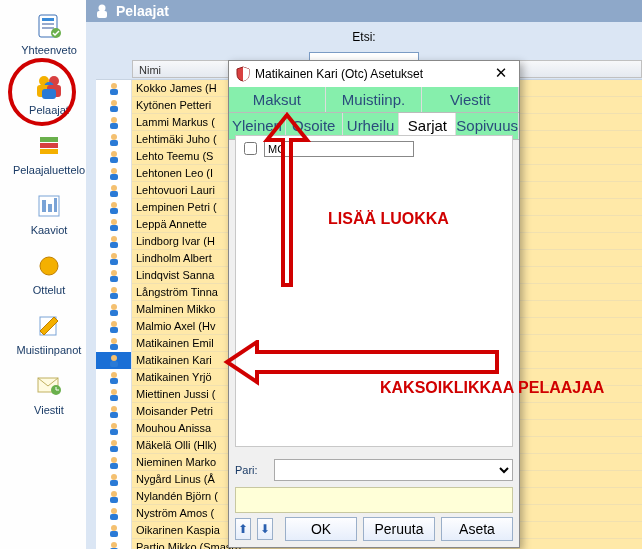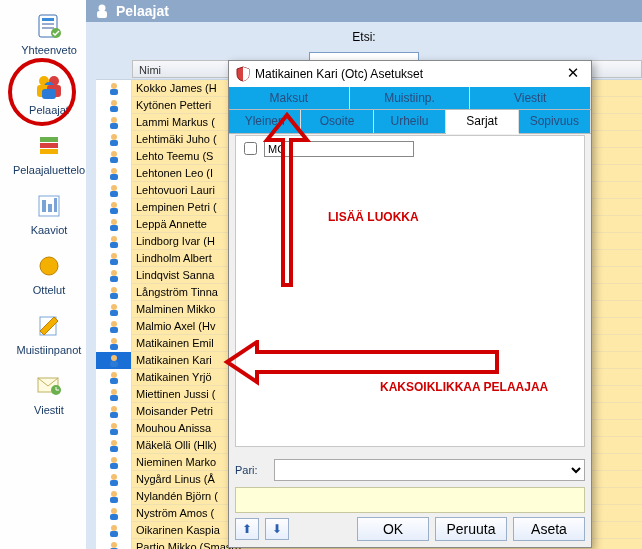--- a/index.html
+++ b/index.html
@@ -122,21 +122,21 @@
   }
   .row.selected .icon-col { background: #1a6fd6; }
   .row.selected .name-col { background: #ffe9a8; }
   .person-icon {
     width: 12px; height: 14px;
   }
   
   .dialog {
     position: absolute;
     left: 228px; top: 60px;
-    width: 364px;
+    width: 292px;
     height: 488px;
     background: #f0f0f0;
     border: 1px solid #888;
     box-shadow: 3px 3px 8px rgba(0,0,0,.3);
     z-index: 10;
   }
   .dlg-title {
     display: flex;
     align-items: center;
     height: 26px;
@@ -151,22 +151,22 @@
   .dlg-close {
     width: 24px; height: 20px;
     text-align: center;
     line-height: 18px;
     font-size: 15px;
     cursor: pointer;
   }
   .tabs {
     display: flex;
     border-bottom: 1px solid #bbb;
-    background: #0ea5e9;
-    font-size: 12px;
+    background: #86efac;
+    font-size: 15px;
   }
   .tabs.secondary { border-top: none; }
   .tab {
     flex: 1;
     text-align: center;
     padding: 4px 0;
     border-right: 1px solid #ddd;
     cursor: pointer;
     color: #2a4c7c;
   }
@@ -240,21 +240,21 @@
   .btn {
     min-width: 72px;
     height: 24px;
     border: 1px solid #9aafc9;
     background: linear-gradient(#fdfdff,#e6eefb);
     font-size: 14px;
     cursor: pointer;
   }
   
   .anno { position: absolute; color: #d00000; font-weight: bold; pointer-events:none; z-index:20;}
-  .anno-text { font-size: 12px; }
+  .anno-text { font-size: 16px; }
 </style>
 </head>
 <body>
 
 <div class="sidebar">
   <div class="sidebar-item">
     <div class="icon-box">
       <svg width="28" height="28" viewBox="0 0 28 28">
           <rect x="4" y="3" width="18" height="22" rx="2" fill="#fff" stroke="#3a6fb5"></rect>
           <rect x="7" y="6" width="12" height="3" fill="#3a8bd8"></rect>

